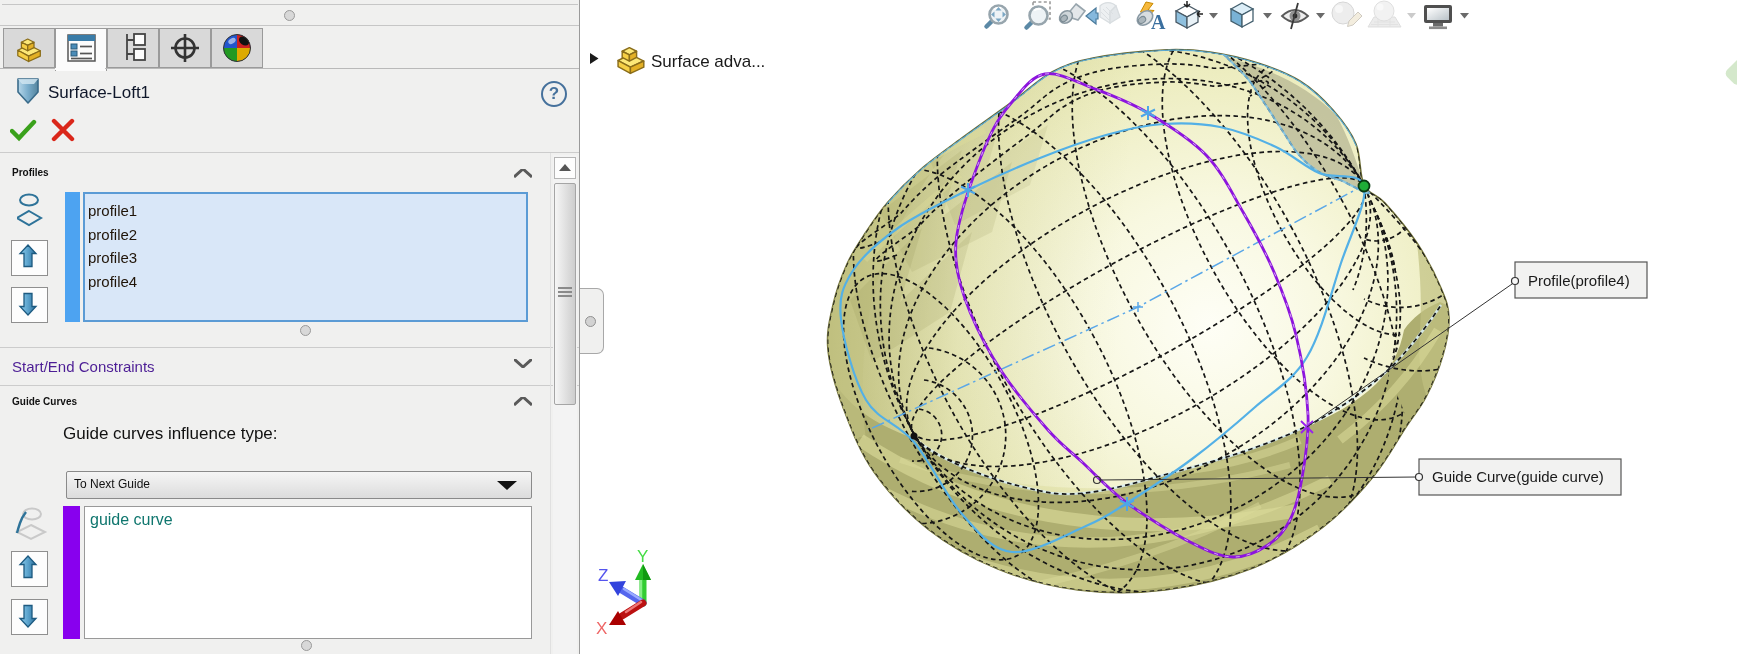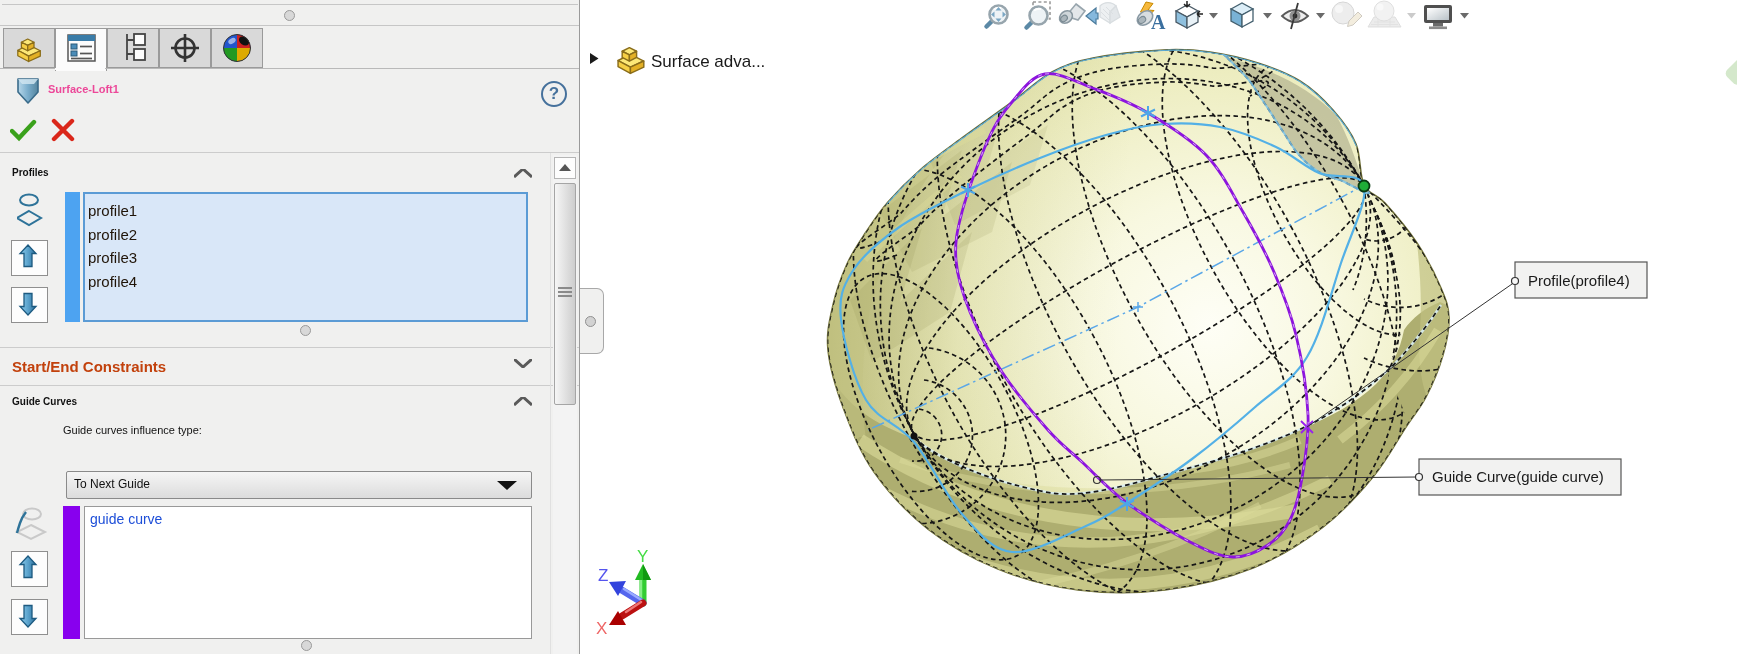--- a/index.html
+++ b/index.html
@@ -285,21 +285,21 @@
 <defs>
         <linearGradient id="loftg" x1="0" y1="0" x2="1" y2="0">
           <stop offset="0" stop-color="#b8d8ea"></stop>
           <stop offset="0.5" stop-color="#7aadcc"></stop>
           <stop offset="1" stop-color="#55859e"></stop>
         </linearGradient>
       </defs>
 <path d="M4 2 h20 v13 l-10 11 -10 -11 z" fill="url(#loftg)" stroke="#3a6b8a" stroke-width="1.6" stroke-linejoin="round"></path>
 <path d="M4 2 h20 l-4 5 h-12 z" fill="#cfe4f0" opacity="0.85"></path>
 </svg>
-<div style="position:absolute;left:48px;top:83px;font-weight:bold;font-size:11px;color:#ec4899">Surface-Loft1</div>
+<div style="position:absolute;left:48px;top:83px;font-weight:normal;font-size:17px;color:#0f172a">Surface-Loft1</div>
 <div style="position:absolute;left:541px;top:81px;width:22px;height:22px;border-radius:50%;border:2px solid #46719c;color:#46719c;
  font-size:17px;font-weight:bold;text-align:center;line-height:22px">?</div>
 
 <svg style="position:absolute;left:10px;top:118px" width="66" height="25" viewBox="0 0 66 25">
 <path d="M2 13 L9 20 L24 4" fill="none" stroke="#3aa11b" stroke-width="4.4" stroke-linecap="round"></path>
 <path d="M44 3 L62 21 M62 3 L44 21" fill="none" stroke="#da271a" stroke-width="4.4" stroke-linecap="round"></path>
 </svg>
 
 <div style="position:absolute;left:0px;top:152px;width:580px;height:1px;background:#cccccc"></div>
 <div style="position:absolute;left:12px;top:167px;font-weight:bold;font-size:10px;color:#111">Profiles</div>
@@ -335,46 +335,46 @@
           <stop offset="0.5" stop-color="#5ba3cd"></stop>
           <stop offset="1" stop-color="#2a6e99"></stop>
         </linearGradient>
       </defs>
 <path d="M17 27 l8 -8.5 h-4 v-13 h-8 v13 h-4 z" fill="url(#ag11287)" stroke="#1d5a80" stroke-width="1.3"></path>
     </svg>
 
 <div style="position:absolute;left:300px;top:325px;width:9px;height:9px;border-radius:50%;background:#d8d8d8;border:1px solid #9a9a9a"></div>
 
 <div style="position:absolute;left:0px;top:347px;width:580px;height:1px;background:#cccccc"></div>
-<div style="position:absolute;left:12px;top:358px;font-weight:bold;font-size:15px;color:#c2410c">Start/End&nbsp;Constraints</div>
+<div style="position:absolute;left:12px;top:358px;font-weight:normal;font-size:15px;color:#4c1d95">Start/End&nbsp;Constraints</div>
 <svg style="position:absolute;left:514px;top:359px" width="18" height="9" viewBox="0 0 18 9">
       <path d="M0 0 L9 8 L18 0" fill="none" stroke="#5a5a5a" stroke-width="3"></path>
     </svg>
 <div style="position:absolute;left:0px;top:385px;width:580px;height:1px;background:#cccccc"></div>
 <div style="position:absolute;left:12px;top:396px;font-weight:bold;font-size:10px;color:#111">Guide Curves</div>
 <svg style="position:absolute;left:514px;top:397px" width="18" height="9" viewBox="0 0 18 9">
       <path d="M0 8 L9 0 L18 8" fill="none" stroke="#5a5a5a" stroke-width="3"></path>
     </svg>
-<div style="position:absolute;left:63px;top:424px;font-size:11px;color:#111">Guide curves influence type:</div>
+<div style="position:absolute;left:63px;top:424px;font-size:17px;color:#111">Guide curves influence type:</div>
 
 <div style="position:absolute;left:66px;top:471px;width:466px;height:28px;background:linear-gradient(#f5f5f5,#dcdcdc);border:1px solid #8a8a8a;border-radius:2px;box-sizing:border-box"></div>
 <div style="position:absolute;left:74px;top:477px;font-size:12px;color:#111">To Next Guide</div>
 <svg style="position:absolute;left:496px;top:481px" width="22" height="9" viewBox="0 0 22 9">
       <path d="M1 0 h20 l-10 9 z" fill="#111"></path>
     </svg>
 
 <svg style="position:absolute;left:14px;top:505px" width="34" height="36" viewBox="0 0 34 36">
 <ellipse cx="18" cy="9" rx="9" ry="5.5" fill="none" stroke="#c9c9c9" stroke-width="2"></ellipse>
 <path d="M17 20 L31 27 L17 34 L3 27 Z" fill="none" stroke="#c9c9c9" stroke-width="2"></path>
 <path d="M12 7 Q8 12 6 18 T3 28" fill="none" stroke="#2e7399" stroke-width="2.4"></path>
 </svg>
 
 <div style="position:absolute;left:63px;top:506px;width:17px;height:133px;background:#8800ee"></div>
 <div style="position:absolute;left:84px;top:506px;width:448px;height:133px;background:#ffffff;border:1px solid #999;box-sizing:border-box"></div>
-<div style="position:absolute;left:90px;top:511px;font-size:14px;color:#1d4ed8">guide curve</div>
+<div style="position:absolute;left:90px;top:511px;font-size:16px;color:#0f766e">guide curve</div>
 
 <div style="position:absolute;left:11px;top:551px;width:35px;height:34px;background:#fdfdfd;border:1px solid #8f8f8f"></div>
 <svg style="position:absolute;left:11px;top:551px" width="35" height="34" viewBox="0 0 35 32">
 <defs>
         <linearGradient id="ag11551" x1="0" y1="0" x2="1" y2="0">
           <stop offset="0" stop-color="#8fcdec"></stop>
           <stop offset="0.5" stop-color="#5ba3cd"></stop>
           <stop offset="1" stop-color="#2a6e99"></stop>
         </linearGradient>
       </defs>

